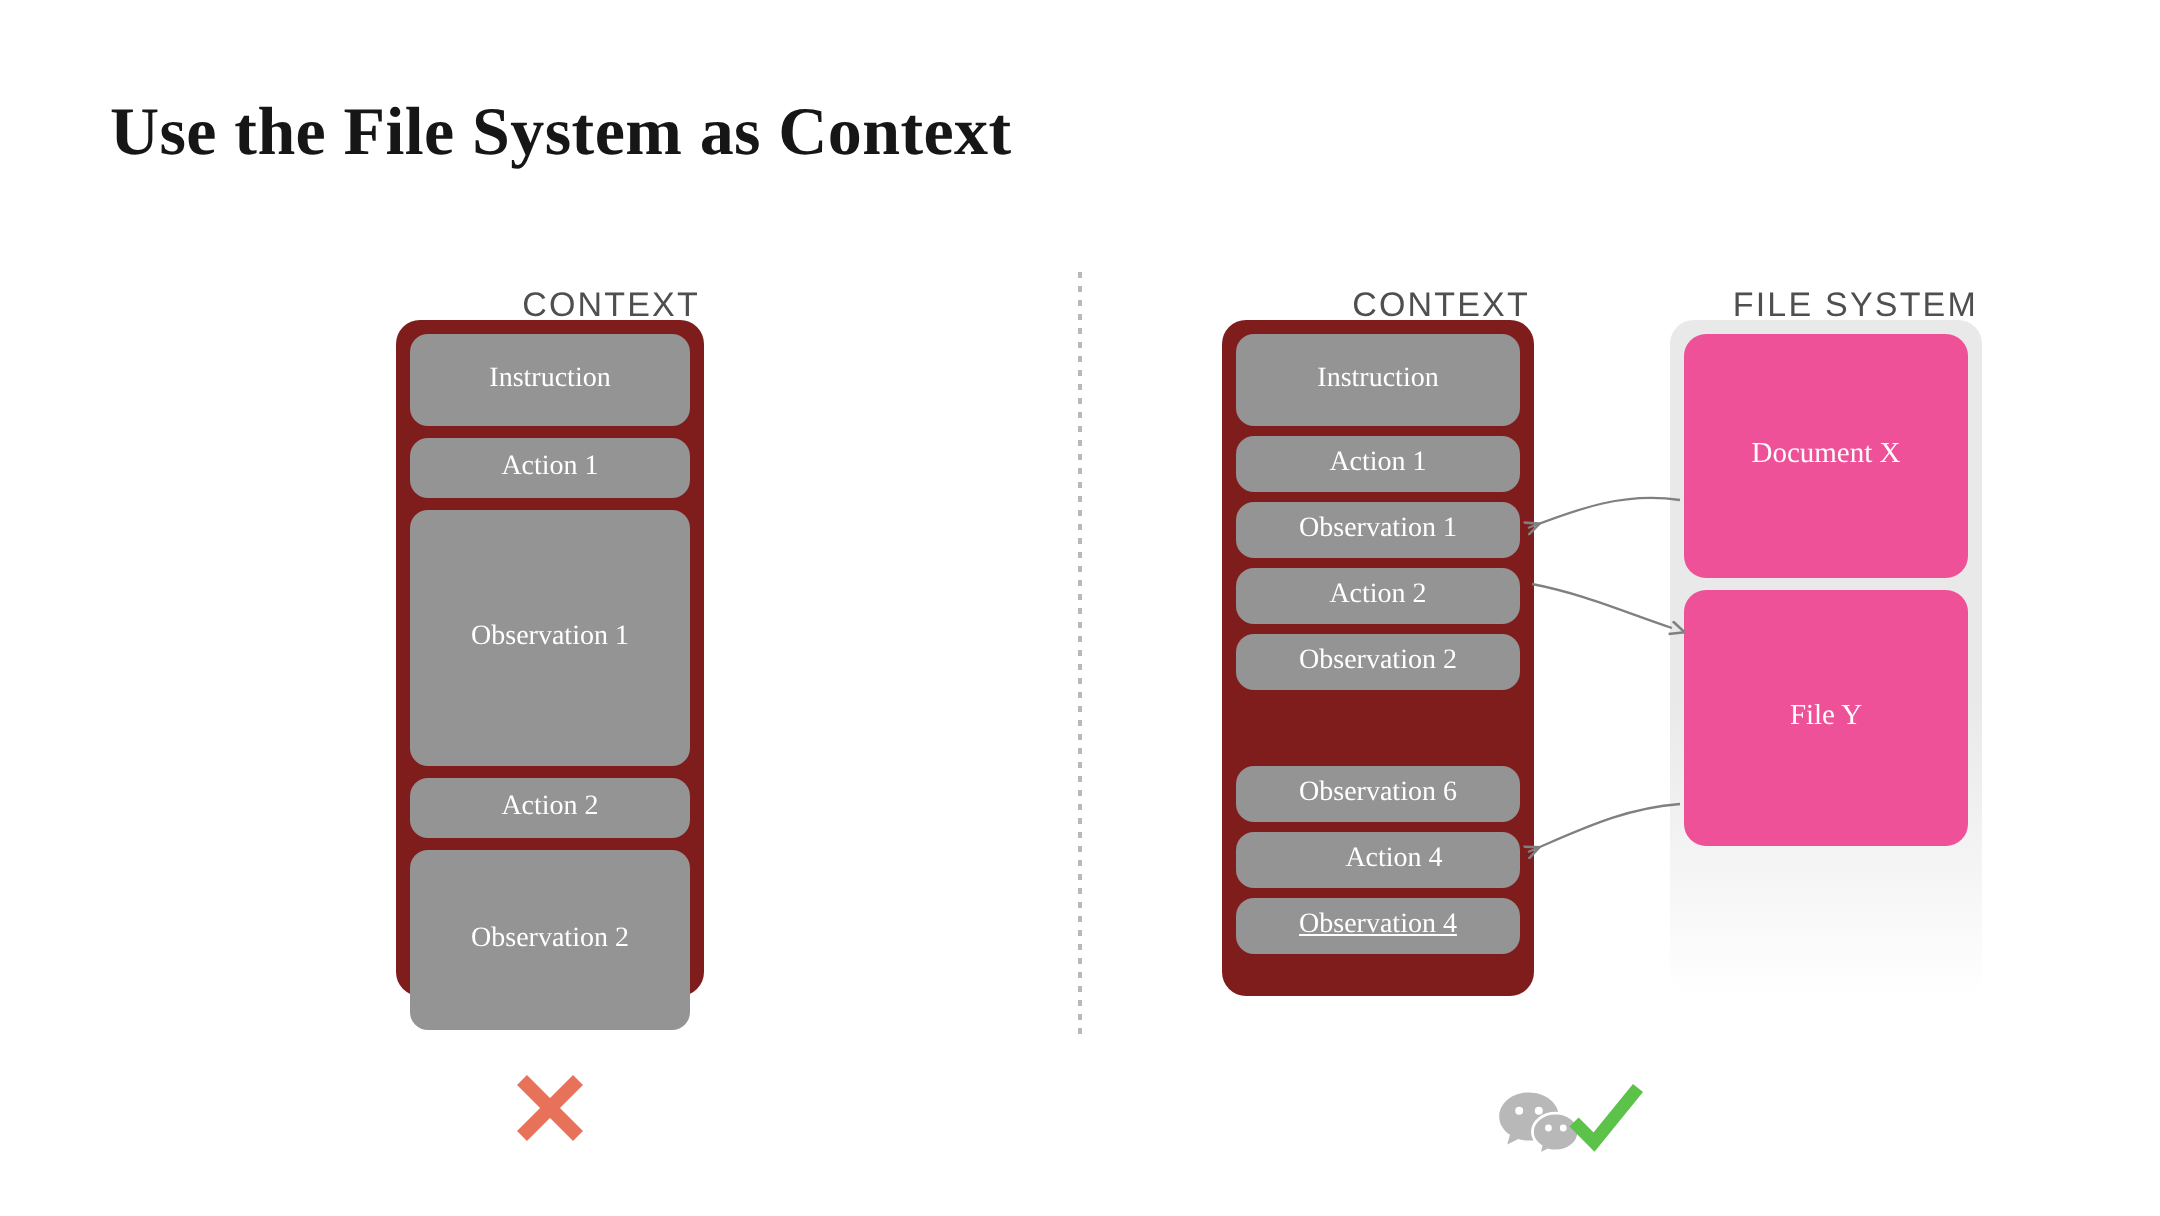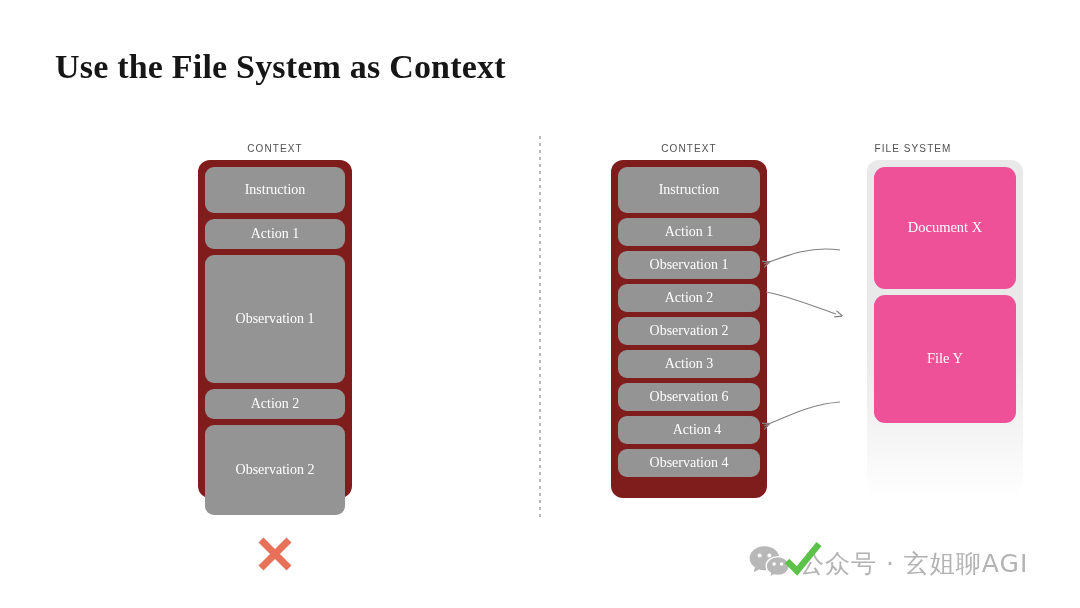--- a/index.html
+++ b/index.html
@@ -37,24 +37,24 @@
     width: 2px;
     height: 384px;
     background-image: linear-gradient(to bottom, #b9b9b9 0 3px, rgba(0,0,0,0) 3px 7px);
     background-size: 2px 7px;
     background-repeat: repeat-y;
   }
 
   
   .col-label {
     position: absolute;
-    font-size: 10px;
+    font-size: 17px;
     letter-spacing: 1.1px;
     color: #4f4f4f;
-    text-align: center;
+    text-align: right;
     white-space: nowrap;
   }
 
   .stack {
     position: absolute;
     background: #7f1d1d;
     border-radius: 12px;
     box-sizing: border-box;
   }
   .stack.fade {
@@ -152,29 +152,28 @@
   </div>
 
 <div class="col-label" style="left:613px; top:143px; width:152px;">CONTEXT</div>
 
 <div class="stack" id="right-stack" style="left:611px; top:160px; width:156px; height:338px;">
     <div class="block" style="left: 7px; top: 7px; width: calc(100% - 14px); height: 46px;">Instruction</div>
     <div class="block" style="left: 7px; top: 58px; width: calc(100% - 14px); height: 28px;">Action 1</div>
     <div class="block" style="left: 7px; top: 91px; width: calc(100% - 14px); height: 28px;">Observation 1</div>
     <div class="block" style="left: 7px; top: 124px; width: calc(100% - 14px); height: 28px;">Action 2</div>
     <div class="block" style="left: 7px; top: 157px; width: calc(100% - 14px); height: 28px;">Observation 2</div>
-    <div class="block" style="left: 7px; top: 190px; width: calc(100% - 14px); height: 28px;">Action 3</div>
     <div class="block" style="left: 7px; top: 223px; width: calc(100% - 14px); height: 28px;">Observation 6</div>
     <div class="block" style="left: 7px; top: 256px; width: calc(100% - 14px); height: 28px; padding-left: 16px;">Action 4</div>
-    <div class="block" style="left: 7px; top: 289px; width: calc(100% - 14px); height: 28px;">Observation 4</div>
+    <div class="block" style="left: 7px; top: 289px; width: calc(100% - 14px); height: 28px; text-decoration: underline;">Observation 4</div>
   </div>
 
 <div class="col-label" style="left:837px; top:143px; width:152px;">FILE SYSTEM</div>
 
-<div class="stack fade" id="fs-stack" style="left:835px; top:160px; width:156px; height:338px;margin-left:32px;">
+<div class="stack fade" id="fs-stack" style="left:835px; top:160px; width:156px; height:338px;">
     <div class="block pink" style="left: 7px; top: 7px; width: calc(100% - 14px); height: 122px;">Document X</div>
     <div class="block pink" style="left: 7px; top: 135px; width: calc(100% - 14px); height: 128px;">File Y</div>
   </div>
 
 <svg class="arrows" viewBox="0 0 1080 608">
   <defs>
     <marker id="arrow-left" markerWidth="7" markerHeight="7" refX="6" refY="3.2" orient="auto" markerUnits="strokeWidth">
       <path d="M7,0.3 L0.6,3.2 L7,6.1" fill="none" stroke="#808080" stroke-width="1.1"></path>
     </marker>
     <marker id="arrow-right" markerWidth="7" markerHeight="7" refX="1" refY="3.2" orient="auto" markerUnits="strokeWidth">
@@ -206,14 +205,13 @@
       <path d="M29.8,12.6 C23.3,12.6 18.2,16.9 18.2,21.9 C18.2,24.8 19.9,27.4 22.5,29.1
                L21.5,33.2 L26.0,31.0 C27.2,31.3 28.5,31.5 29.8,31.5
                C36.3,31.5 41.4,27.2 41.4,21.9 C41.4,16.9 36.3,12.6 29.8,12.6 Z" fill="#b8b8b8" stroke="#ffffff" stroke-width="1.4"></path>
       <circle cx="26.2" cy="20.0" r="1.7" fill="#ffffff"></circle>
       <circle cx="33.6" cy="20.0" r="1.7" fill="#ffffff"></circle>
     </svg>
   </div>
   <svg class="wm-check" viewBox="0 0 40 38">
     <path d="M3,21 L13,31 L35,4" fill="none" stroke="#5cc24a" stroke-width="6.5" stroke-linecap="butt" stroke-linejoin="miter"></path>
   </svg>
-  <div class="wm-text">公众号 · 玄姐聊AGI</div>
 </div>
 
 </body></html>

